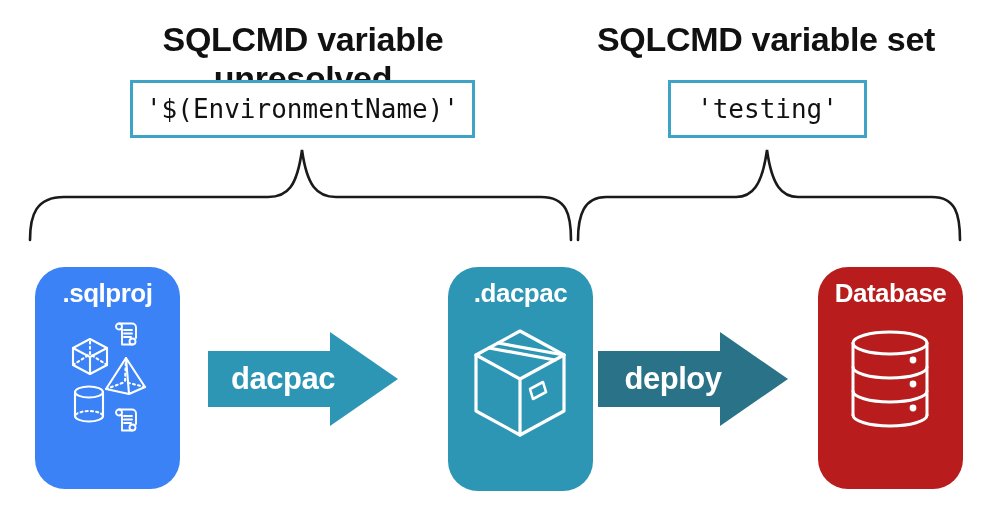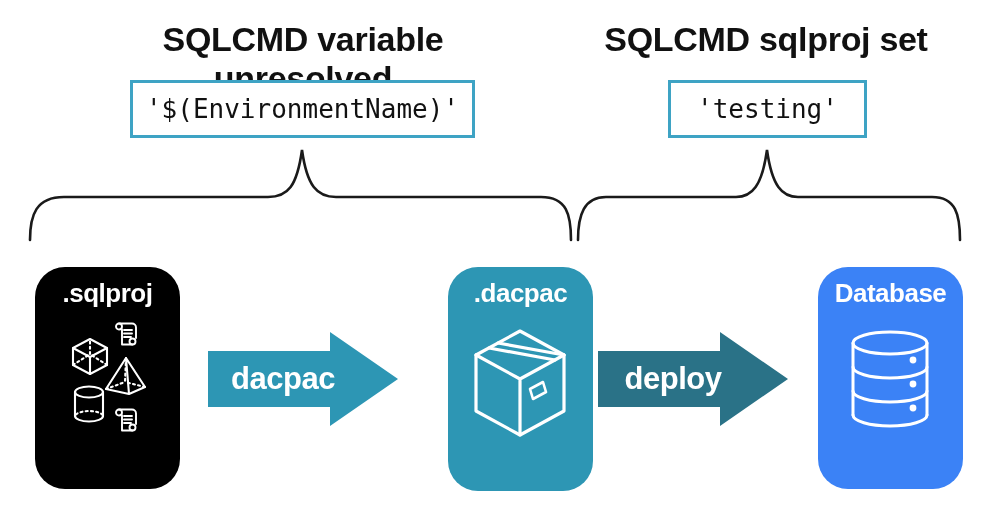--- a/index.html
+++ b/index.html
@@ -18,23 +18,23 @@
     box-sizing:border-box;display:flex;align-items:center;justify-content:center;
     font-family:"DejaVu Sans Mono","Liberation Mono",monospace;
     font-size:26px;color:#111;white-space:nowrap;
   }
   #code-box-left{left:130px;width:345px;text-align:right;}
   #code-box-right{left:668px;width:199px;}
   #braces{position:absolute;left:0;top:140px;width:1000px;height:110px;}
   .stage{
     position:absolute;top:267px;width:145px;height:222px;border-radius:30px;
   }
-  #stage-sqlproj{left:35px;background:#000000;}
+  #stage-sqlproj{left:35px;background:#3b82f6;}
   #stage-dacpac{left:426px;background:#2D96B4;height:224px;margin-left:22px;}
-  #stage-database{left:818px;background:#3b82f6;}
+  #stage-database{left:818px;background:#b91c1c;}
   .stage-label{
     position:absolute;top:11px;left:0;width:100%;text-align:center;
     font-size:26px;font-weight:700;color:#fff;letter-spacing:-0.5px;
   }
   .stage svg{position:absolute;overflow:visible;}
   .arrow{position:absolute;top:330px;width:192px;height:98px;}
   .arrow svg{position:absolute;left:0;top:0;}
   #arrow-build{left:208px;}
   #arrow-deploy{left:598px;}
   .arrow-label{
@@ -43,21 +43,21 @@
     font-size:31px;font-weight:700;color:#fff;letter-spacing:-0.5px;
   }
   .icon-stroke{fill:none;stroke:#fff;stroke-linecap:round;stroke-linejoin:round;}
 </style>
 </head>
 <body>
 
 <div id="canvas">
 
   <div class="heading" id="heading-left">SQLCMD variable unresolved</div>
-  <div class="heading" id="heading-right">SQLCMD sqlproj set</div>
+  <div class="heading" id="heading-right">SQLCMD variable set</div>
 
   <div class="code-box" id="code-box-left">
     <span>'$(EnvironmentName)'</span>
   </div>
   <div class="code-box" id="code-box-right">
     <span>'testing'</span>
   </div>
 
   <svg id="braces" viewBox="0 0 1000 110">
     <path d="M30,100 C30,75 36,57 64,57 L268,57 C288,57 297,46 302,10 C307,46 317,57 336,57 L541,57 C567,57 571,75 571,100" fill="none" stroke="#1A1A1A" stroke-width="2.6" stroke-linecap="round"></path>

